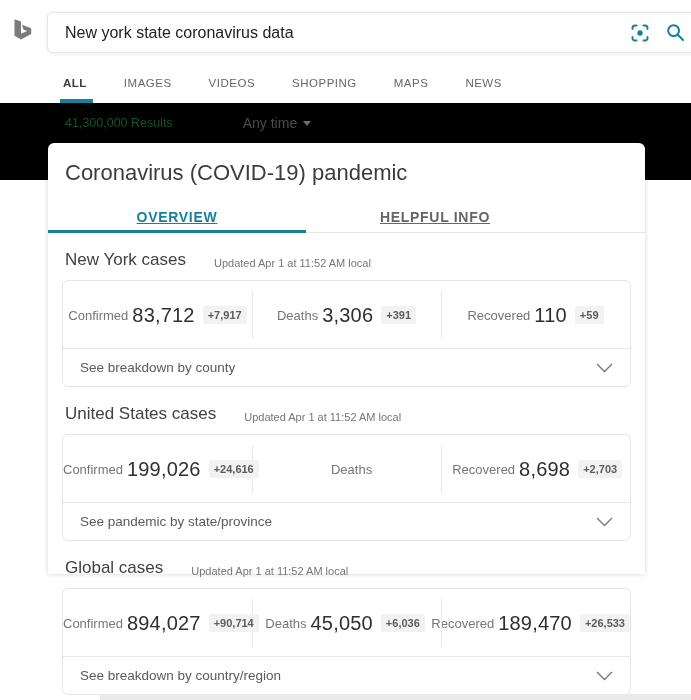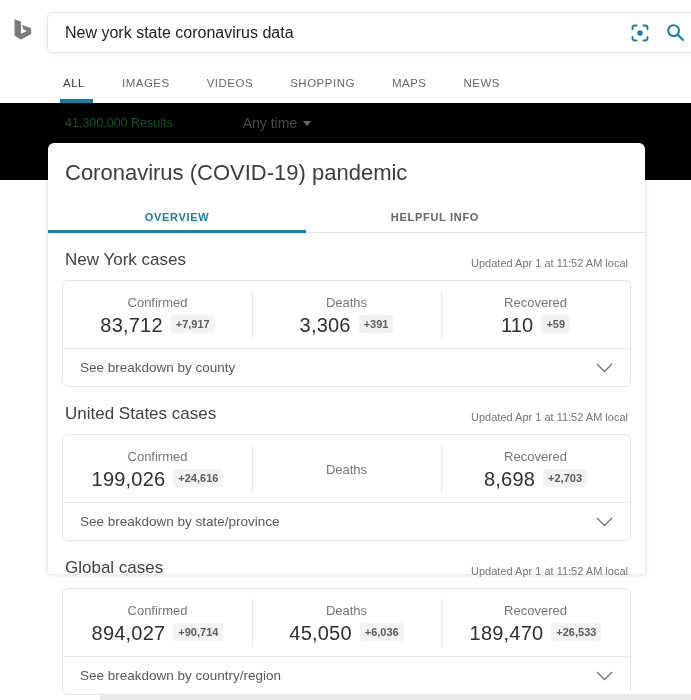--- a/index.html
+++ b/index.html
@@ -19,48 +19,48 @@
   .search-box input {
     flex:1; border:none; outline:none; font-family:"Liberation Sans",sans-serif;
     font-size:16px; color:#222; background:transparent;
   }
   .search-icons { display:flex; align-items:center; gap:14px; }
   .search-icons svg { display:block; cursor:pointer; }
   
   .nav-strip { position:absolute; left:0; top:70px; width:691px; height:33px; background:#fff; }
   .nav-tabs { display:flex; gap:37px; padding-left:63px; padding-top:7px; }
   .nav-tab { font-size:11.5px; letter-spacing:.5px; color:#666; cursor:pointer; }
-  .nav-tab.active { color:#3b3b3b; font-weight:normal; }
+  .nav-tab.active { color:#3b3b3b; font-weight:bold; }
   .nav-underline { position:absolute; left:60px; bottom:0; width:33px; height:4px; }
   
   .overlay-band { position:absolute; left:0; top:103px; width:691px; height:77px; background:#000; z-index:1; }
   .results-bar { position:absolute; left:0; top:106px; width:691px; height:34px; z-index:1;
     display:flex; align-items:center; }
   .results-count { margin-left:65px; font-size:12.5px; color:#14532d; }
   .time-filter { margin-left:70px; font-size:14px; color:#4a4a4a; display:flex; align-items:center; gap:6px; cursor:pointer; }
   .caret-down { width:0; height:0; border-left:4px solid transparent; border-right:4px solid transparent; border-top:5px solid #6e6e6e; }
   
   .answer-card {
     position:absolute; left:48px; top:143px; width:597px; height:431px;
     background:#fff; border-radius:6px 6px 0 0; z-index:2;
     box-shadow:0 0 5px rgba(0,0,0,.18);
   }
   .card-title { margin:17px 17px 0; font-size:22px; line-height:26px; color:#3c3c3c; font-weight:normal; }
   .card-tabs { position:relative; margin-top:15px; height:32px; border-bottom:1px solid #e5e5e5; display:flex; }
   .card-tab { width:258px; display:flex; align-items:center; justify-content:center;
-    font-size:11px; font-weight:bold; letter-spacing:.7px; color:#666; cursor:pointer; }
+    font-size:14px; font-weight:bold; letter-spacing:.7px; color:#666; cursor:pointer;text-decoration:underline; }
   .card-tab.active { color:#17809E; }
   .card-tab-underline { position:absolute; left:0; bottom:-1px; width:258px; height:3px; background:#17809E; }
   .card-body { padding:0 14px; }
-  .section-head { display:flex; justify-content:space-between; align-items:flex-end; margin:17px 3px 0 3px; height:20px;gap:28px; }
+  .section-head { display:flex; align-items:flex-end; margin:17px 3px 0 3px; height:20px;gap:28px; }
   .section-title { font-size:17px; color:#414141; font-weight:normal; }
   .section-updated { font-size:11px; color:#767676; padding-bottom:1px; }
   .stats-panel { margin-top:10px; border:1px solid #e5e5e5; border-radius:6px; background:#fff; }
   .stats-row { position:relative; height:67px; display:flex; }
-  .stat-col { flex:1; display:flex; flex-direction:column; align-items:center; justify-content:center; gap:4px; padding-top:2px; }
+  .stat-col { flex:1; display:flex; flex-direction:row; align-items:center; justify-content:center; gap:4px; padding-top:2px; }
   .stat-label { font-size:13px; color:#767676; }
   .stat-valuewrap { display:flex; align-items:center; }
   .stat-value { font-size:20px; color:#2f2f2f; letter-spacing:.2px; }
   .stat-delta { margin-left:8px; font-size:11px; font-weight:bold; color:#5c5c5c;
     background:#f2f2f2; padding:3px 5px; border-radius:2px; position:relative; top:-1px; }
   .col-divider { position:absolute; top:10px; width:1px; height:48px; background:#e8e8e8; }
   .col-divider.d1 { left:33.33%; } .col-divider.d2 { left:66.66%; }
   .panel-divider { border-top:1px solid #e8e8e8; }
   .breakdown-row { height:37px; display:flex; align-items:center; justify-content:space-between;
     padding:0 17px; cursor:pointer; }
@@ -195,21 +195,21 @@
           <div class="stat-col">
             <span class="stat-label">Recovered</span>
             <span class="stat-valuewrap">
               <span class="stat-value">8,698</span>
               <span class="stat-delta">+2,703</span>
             </span>
           </div>
         </div>
         <div class="panel-divider"></div>
         <div class="breakdown-row">
-          <span class="breakdown-label">See breakdown by state/province</span>
+          <span class="breakdown-label">See pandemic by state/province</span>
           <span class="chevron-down">
             <svg width="17" height="10" viewBox="0 0 17 10" fill="none" stroke="#777" stroke-width="1.4">
                 <polyline points="1,1 8.5,8.5 16,1"></polyline>
               </svg>
           </span>
         </div>
       </div>
 
       <div class="section-head">
         <h2 class="section-title">Global cases</h2>

